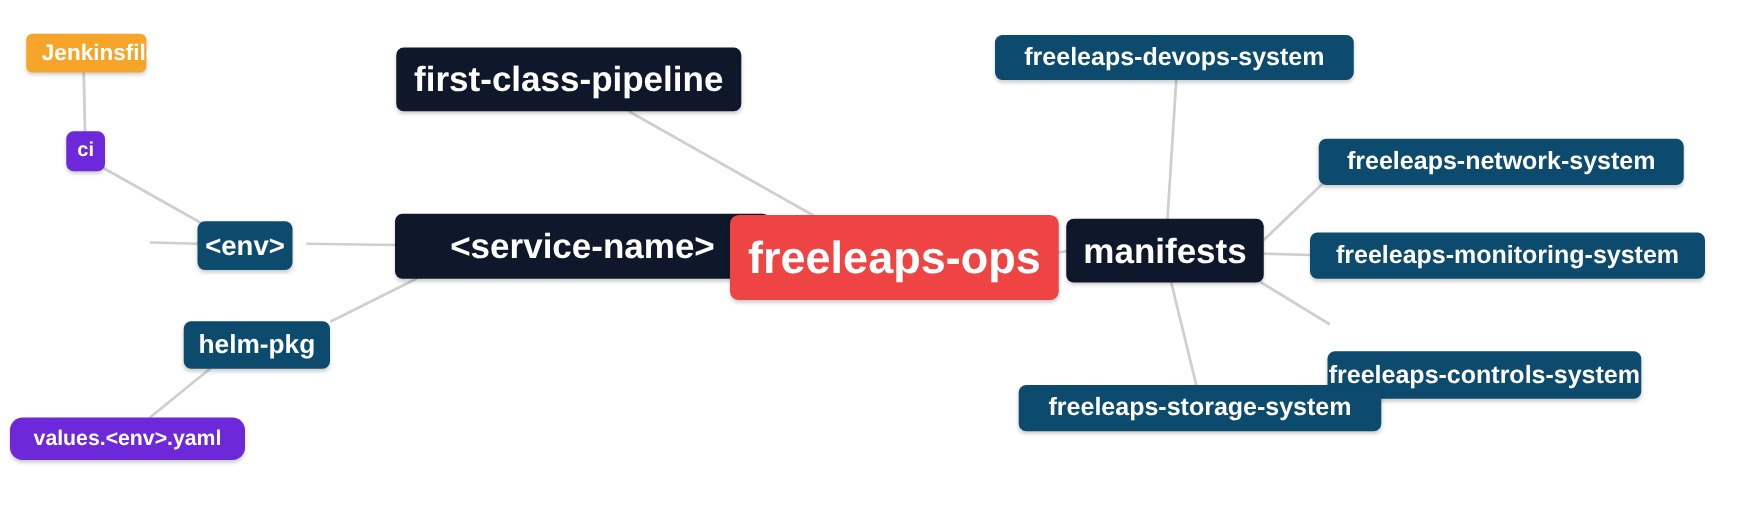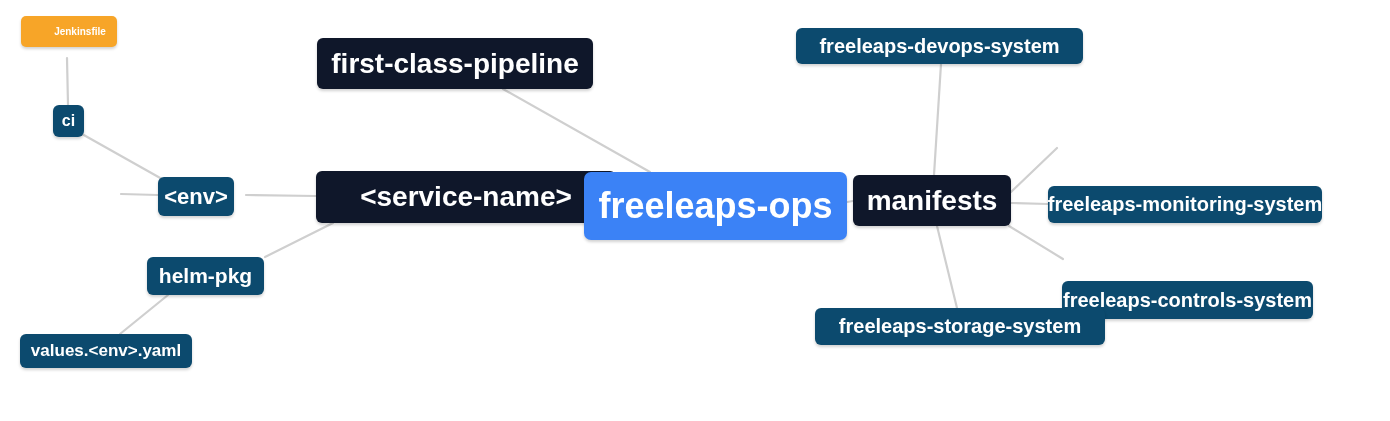--- a/index.html
+++ b/index.html
@@ -29,40 +29,40 @@
     justify-content: center;
     color: #ffffff;
     font-weight: bold;
     border-radius: 6px;
     box-shadow: 0 2px 3px rgba(0,0,0,0.18);
     white-space: nowrap;
     box-sizing: border-box;
     cursor: pointer;
     user-select: none;
   }
-  .node.root   { background: #3b82f6; border-radius: 7px; }
+  .node.root   { background: #ef4444; border-radius: 7px; }
   .node.blue   { background: #0f172a; }
   .node.green  { background: #0c4a6e; }
-  .node.red    { background: #0c4a6e; }
+  .node.red    { background: #6d28d9; }
   .node.orange { background: #f7a528; border-radius: 5px; }
 
   
-  #n-jenkinsfile { left: 21px;  top: 16px;  width: 96px;  height: 31px; font-size: 10px; padding-left: 22px; }
+  #n-jenkinsfile { left: 21px;  top: 27px;  width: 96px;  height: 31px; font-size: 18px; padding-left: 22px; }
   #n-ci          { left: 53px;  top: 105px; width: 31px;  height: 32px; font-size: 16px; }
   #n-argo-app    { left: 32px;  top: 177px; width: 89px;  height: 33px; font-size: 17px; }
   #n-env         { left: 158px; top: 177px; width: 76px;  height: 39px; font-size: 22px; }
   #n-helm-pkg    { left: 147px; top: 257px; width: 117px; height: 38px; font-size: 21px; }
-  #n-values      { left: 20px;   top: 334px; width: 172px; height: 34px; font-size: 17px; }
+  #n-values      { left: 8px;   top: 334px; width: 188px; height: 34px; font-size: 17px; border-radius: 10px; }
   #n-service     { left: 316px; top: 171px; width: 300px; height: 52px; font-size: 28px; }
   #n-pipeline    { left: 317px; top: 38px;  width: 276px; height: 51px; font-size: 28px; }
   #n-root        { left: 584px; top: 172px; width: 263px; height: 68px; font-size: 36px; }
   #n-manifests   { left: 853px; top: 175px; width: 158px; height: 51px; font-size: 28px; text-align: center; }
   #n-devops      { left: 796px; top: 28px;  width: 287px; height: 36px; font-size: 20px; }
   #n-network     { left: 1055px;top: 111px; width: 292px; height: 37px; font-size: 20px; }
-  #n-monitoring  { left: 1048px;top: 186px; width: 274px; height: 37px; font-size: 20px; }
+  #n-monitoring  { left: 1048px;top: 186px; width: 316px; height: 37px; font-size: 20px; }
   #n-controls    { left: 1062px;top: 258px; width: 251px; height: 38px; font-size: 20px; margin-top: 23px; }
   #n-storage     { left: 815px; top: 308px; width: 290px; height: 37px; font-size: 20px; }
 </style>
 </head>
 <body>
 
 <div class="canvas">
 
   <svg class="edges" viewBox="0 0 1390 421" xmlns="http://www.w3.org/2000/svg">
     <line x1="67" y1="58" x2="68" y2="105"></line>
@@ -84,17 +84,18 @@
   <div id="n-jenkinsfile" class="node orange">Jenkinsfile</div>
   <div id="n-ci" class="node red">ci</div>
   <div id="n-env" class="node green">&lt;env&gt;</div>
   <div id="n-helm-pkg" class="node green">helm-pkg</div>
   <div id="n-values" class="node red">values.&lt;env&gt;.yaml</div>
   <div id="n-service" class="node blue">&lt;service-name&gt;</div>
   <div id="n-pipeline" class="node blue">first-class-pipeline</div>
   <div id="n-root" class="node root">freeleaps-ops</div>
   <div id="n-manifests" class="node blue">manifests</div>
   <div id="n-devops" class="node green">freeleaps-devops-system</div>
+  <div id="n-network" class="node green">freeleaps-network-system</div>
   <div id="n-monitoring" class="node green">freeleaps-monitoring-system</div>
   <div id="n-controls" class="node green">freeleaps-controls-system</div>
   <div id="n-storage" class="node green">freeleaps-storage-system</div>
 
 </div>
 
 </body></html>

